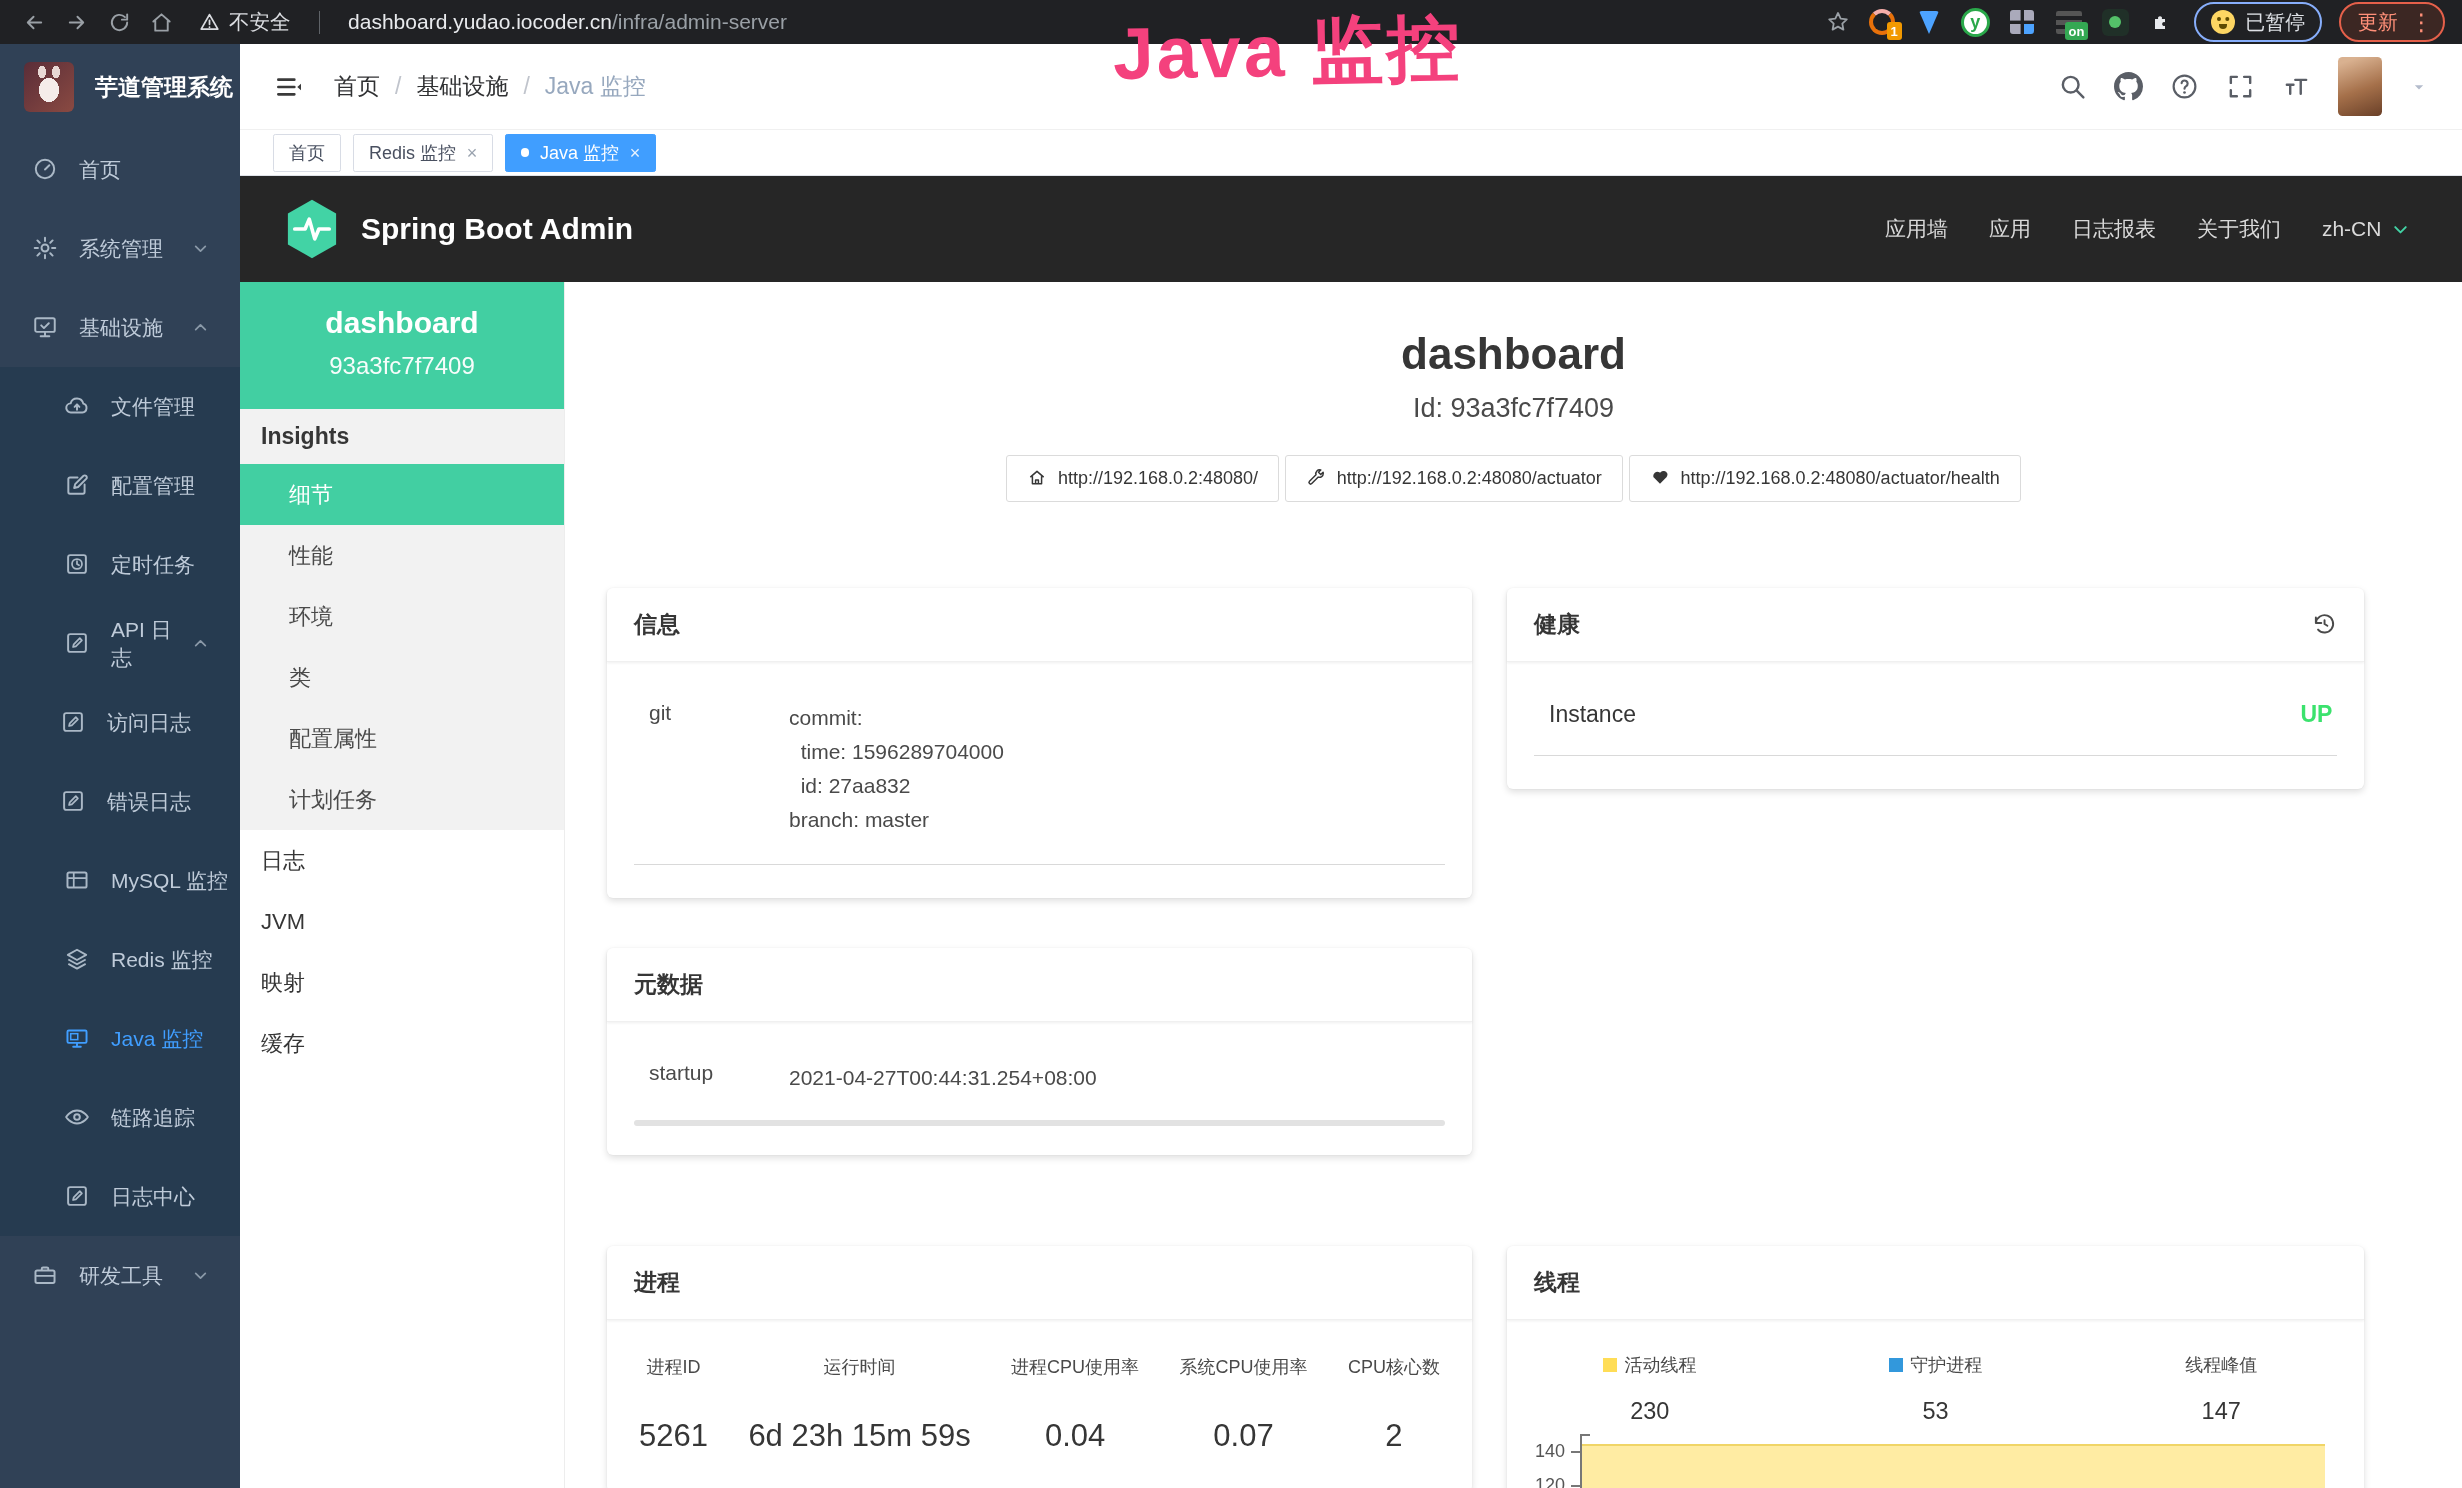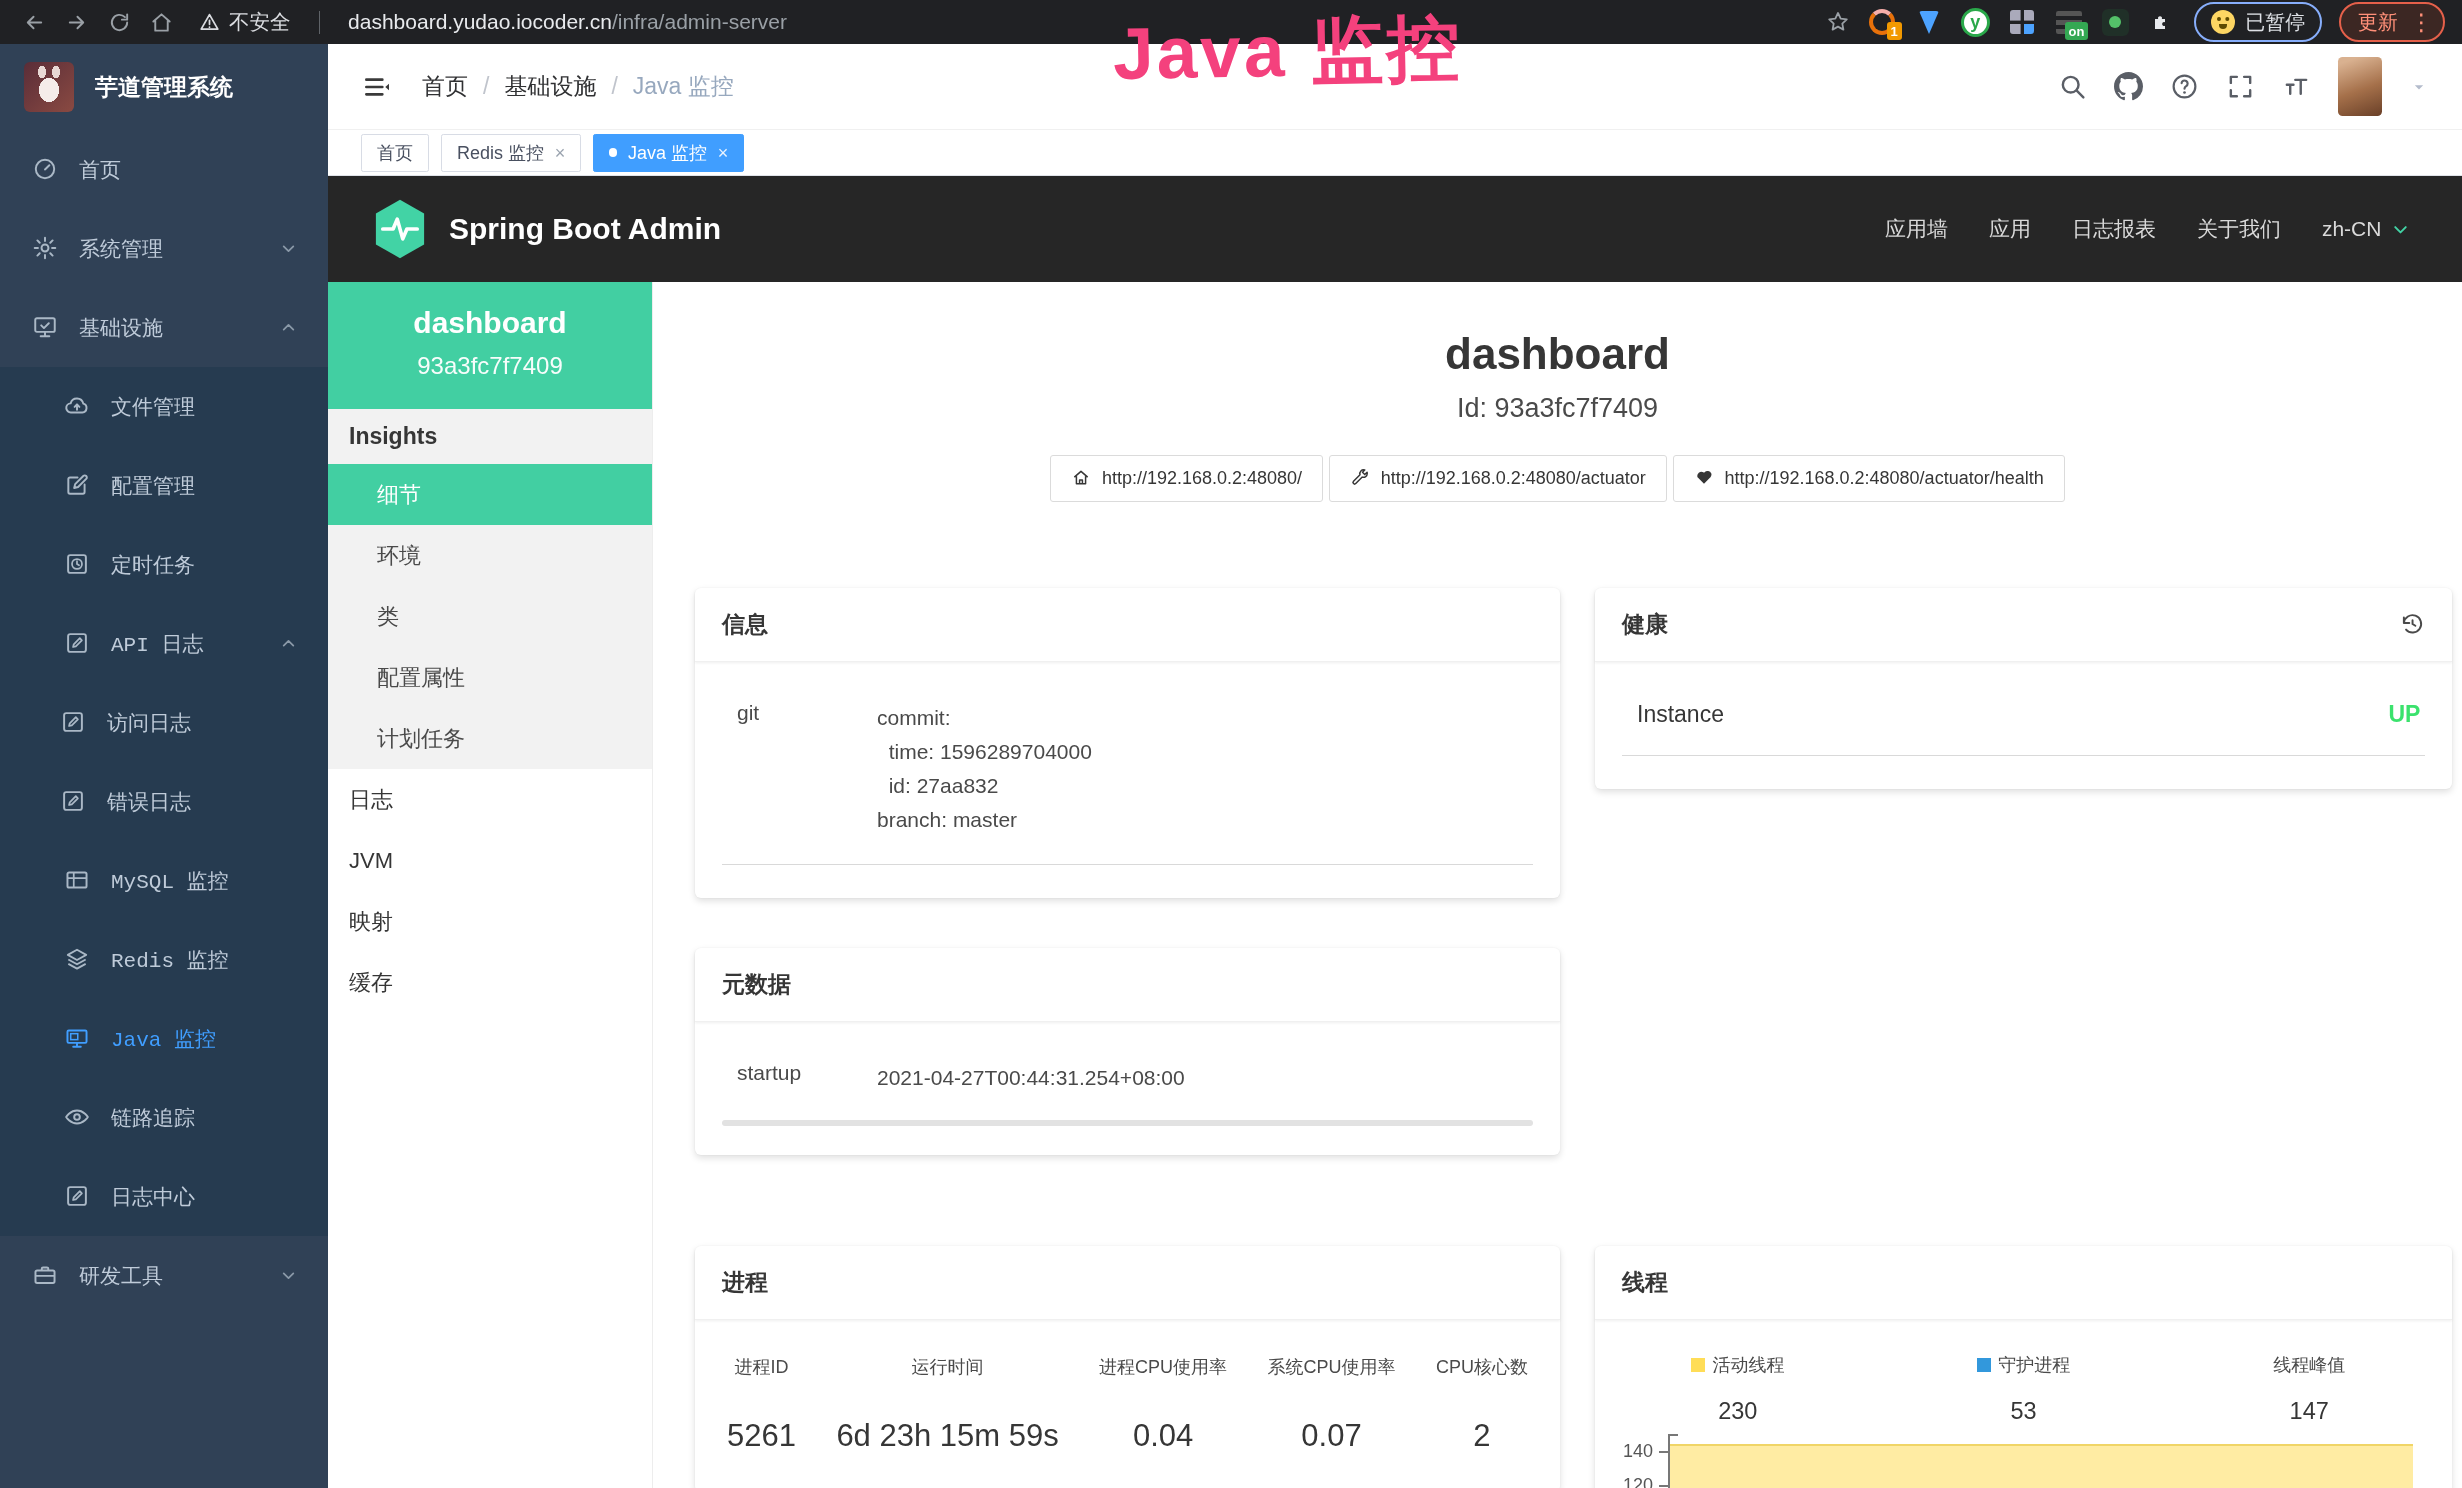--- a/index.html
+++ b/index.html
@@ -38,21 +38,21 @@
   .smiley { width: 24px; height: 24px; border-radius: 50%; background: #fdd663; position: relative; }
   .smiley::before { content: ""; position: absolute; left: 6px; top: 6.8px; width: 3.8px; height: 3.8px; border-radius: 50%; background: #5f4b00; box-shadow: 8.3px 0 0 #5f4b00; }
   .smiley::after { content: ""; position: absolute; left: 8.3px; top: 13.7px; width: 7.6px; height: 5.3px; border-radius: 0 0 7.6px 7.6px; background: #5f4b00; }
   .pill-update { display: flex; align-items: center; gap: 12px; border: 2.3px solid #e5604a; background: #3c2723; border-radius: 758px; padding: 4.6px 10.6px 4.6px 16.7px; color: #ff8f78; font-size: 20px; }
   .kebab { font-size: 23px; line-height: 1; color: #ff8f78; letter-spacing: 0; }
 
   
   .workspace { display: flex; height: 1445px; }
 
   
-  .sidebar { width: 328px; flex-shrink: 0; background: #304156; color: #bfcbd9; display: flex; flex-direction: column; font-family: Liberation Mono, monospace; }
+  .sidebar { width: 240px; flex-shrink: 0; background: #304156; color: #bfcbd9; display: flex; flex-direction: column; }
   .logo-row { height: 86px; display: flex; align-items: center; padding-left: 24px; gap: 21px; flex-shrink: 0; }
   .logo-img { width: 50px; height: 50px; border-radius: 6px; flex-shrink: 0;
     background:
       radial-gradient(ellipse 16.7px 20px at 50% 56%, #f5ecea 0 60%, rgba(0,0,0,0) 61%),
       radial-gradient(ellipse 6.8px 10.6px at 36% 20%, #e8d8d4 0 60%, rgba(0,0,0,0) 61%),
       radial-gradient(ellipse 6.8px 10.6px at 64% 20%, #e8d8d4 0 60%, rgba(0,0,0,0) 61%),
       linear-gradient(135deg, #5a2d38, #8a4a42); }
   .logo-title { color: #fff; font-size: 23px; font-weight: 700; }
   .menu { flex: 1; }
   .mi { height: 79px; display: flex; align-items: center; font-size: 21px; cursor: pointer; }
@@ -601,20 +601,21 @@
       <div class="sba-body">
 
         <div class="sba-side">
           <div class="inst-head">
             <div class="inst-name">dashboard</div>
             <div class="inst-id">93a3fc7f7409</div>
           </div>
           <div class="insights">
             <div class="insights-label">Insights</div>
             <div class="sideitem active">细节</div>
+            <div class="sideitem">性能</div>
             <div class="sideitem">环境</div>
             <div class="sideitem">类</div>
             <div class="sideitem">配置属性</div>
             <div class="sideitem">计划任务</div>
           </div>
           <div class="rootitem">日志</div>
           <div class="rootitem">JVM</div>
           <div class="rootitem">映射</div>
           <div class="rootitem">缓存</div>
         </div>

